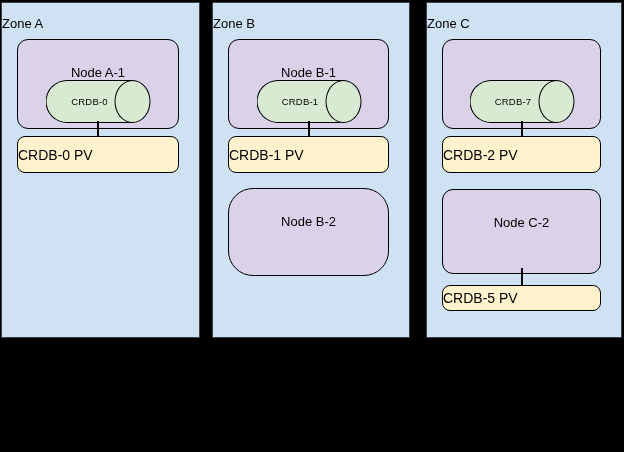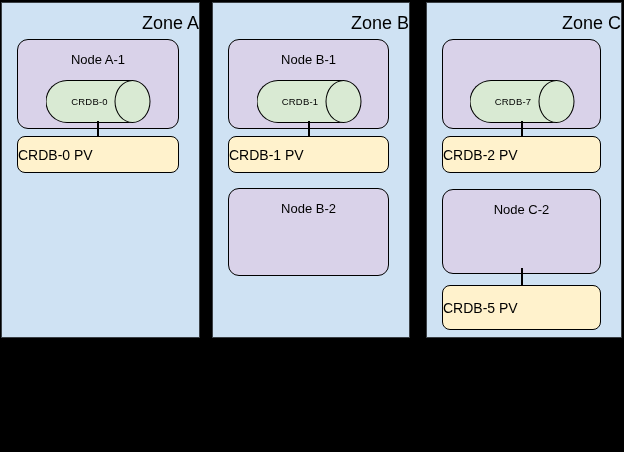--- a/index.html
+++ b/index.html
@@ -33,37 +33,37 @@
     background: var(--zone-fill);
     border: 1.5px solid var(--zone-border);
   }
   .zone-a { left: 1px;   width: 199px; }
   .zone-b { left: 212px; width: 198px; text-decoration: underline; }
   .zone-c { left: 426px; width: 196px; }
 
   .zone-title {
     position: absolute;
     top: 13px; left: 0; right: 0;
-    text-align: right;
-    font-size: 18px;
+    text-align: left;
+    font-size: 13px;
     line-height: 15px;
   }
   .node {
     position: absolute;
     left: 15px; right: 20px;
     background: var(--node-fill);
     border: 1px solid var(--shape-border);
     border-radius: 11px;
   }
   .node1   { top: 36px;  height: 90px; }
-  .node2-b { top: 185px; height: 88px; }
+  .node2-b { top: 185px; height: 88px; border-radius: 25px; }
   .node2-c { top: 186px; height: 85px; }
   .node-title {
     text-align: center;
-    margin-top: 12px;
+    margin-top: 25px;
     font-size: 13px;
     line-height: 15px;
   }
   .cylinder {
     position: absolute;
     left: 50%;
     transform: translateX(-50%);
     width: 105px;
     height: 43px;
   }
@@ -112,21 +112,21 @@
     position: absolute;
     left: 15px; right: 20px;
     background: var(--pv-fill);
     border: 1px solid var(--shape-border);
     border-radius: 8px;
     display: flex;
     align-items: center;
     font-size: 14px;
   }
   .pv1   { top: 133px; height: 37px; }
-  .pv2-c { top: 282px; height: 45px; }
+  .pv2-c { top: 282px; height: 26px; }
 </style>
 </head>
 <body>
 
 <div class="canvas">
 
   <section class="zone zone-a">
     <div class="zone-title">Zone A</div>
     <div class="node node1">
       <div class="node-title">Node A-1</div>

